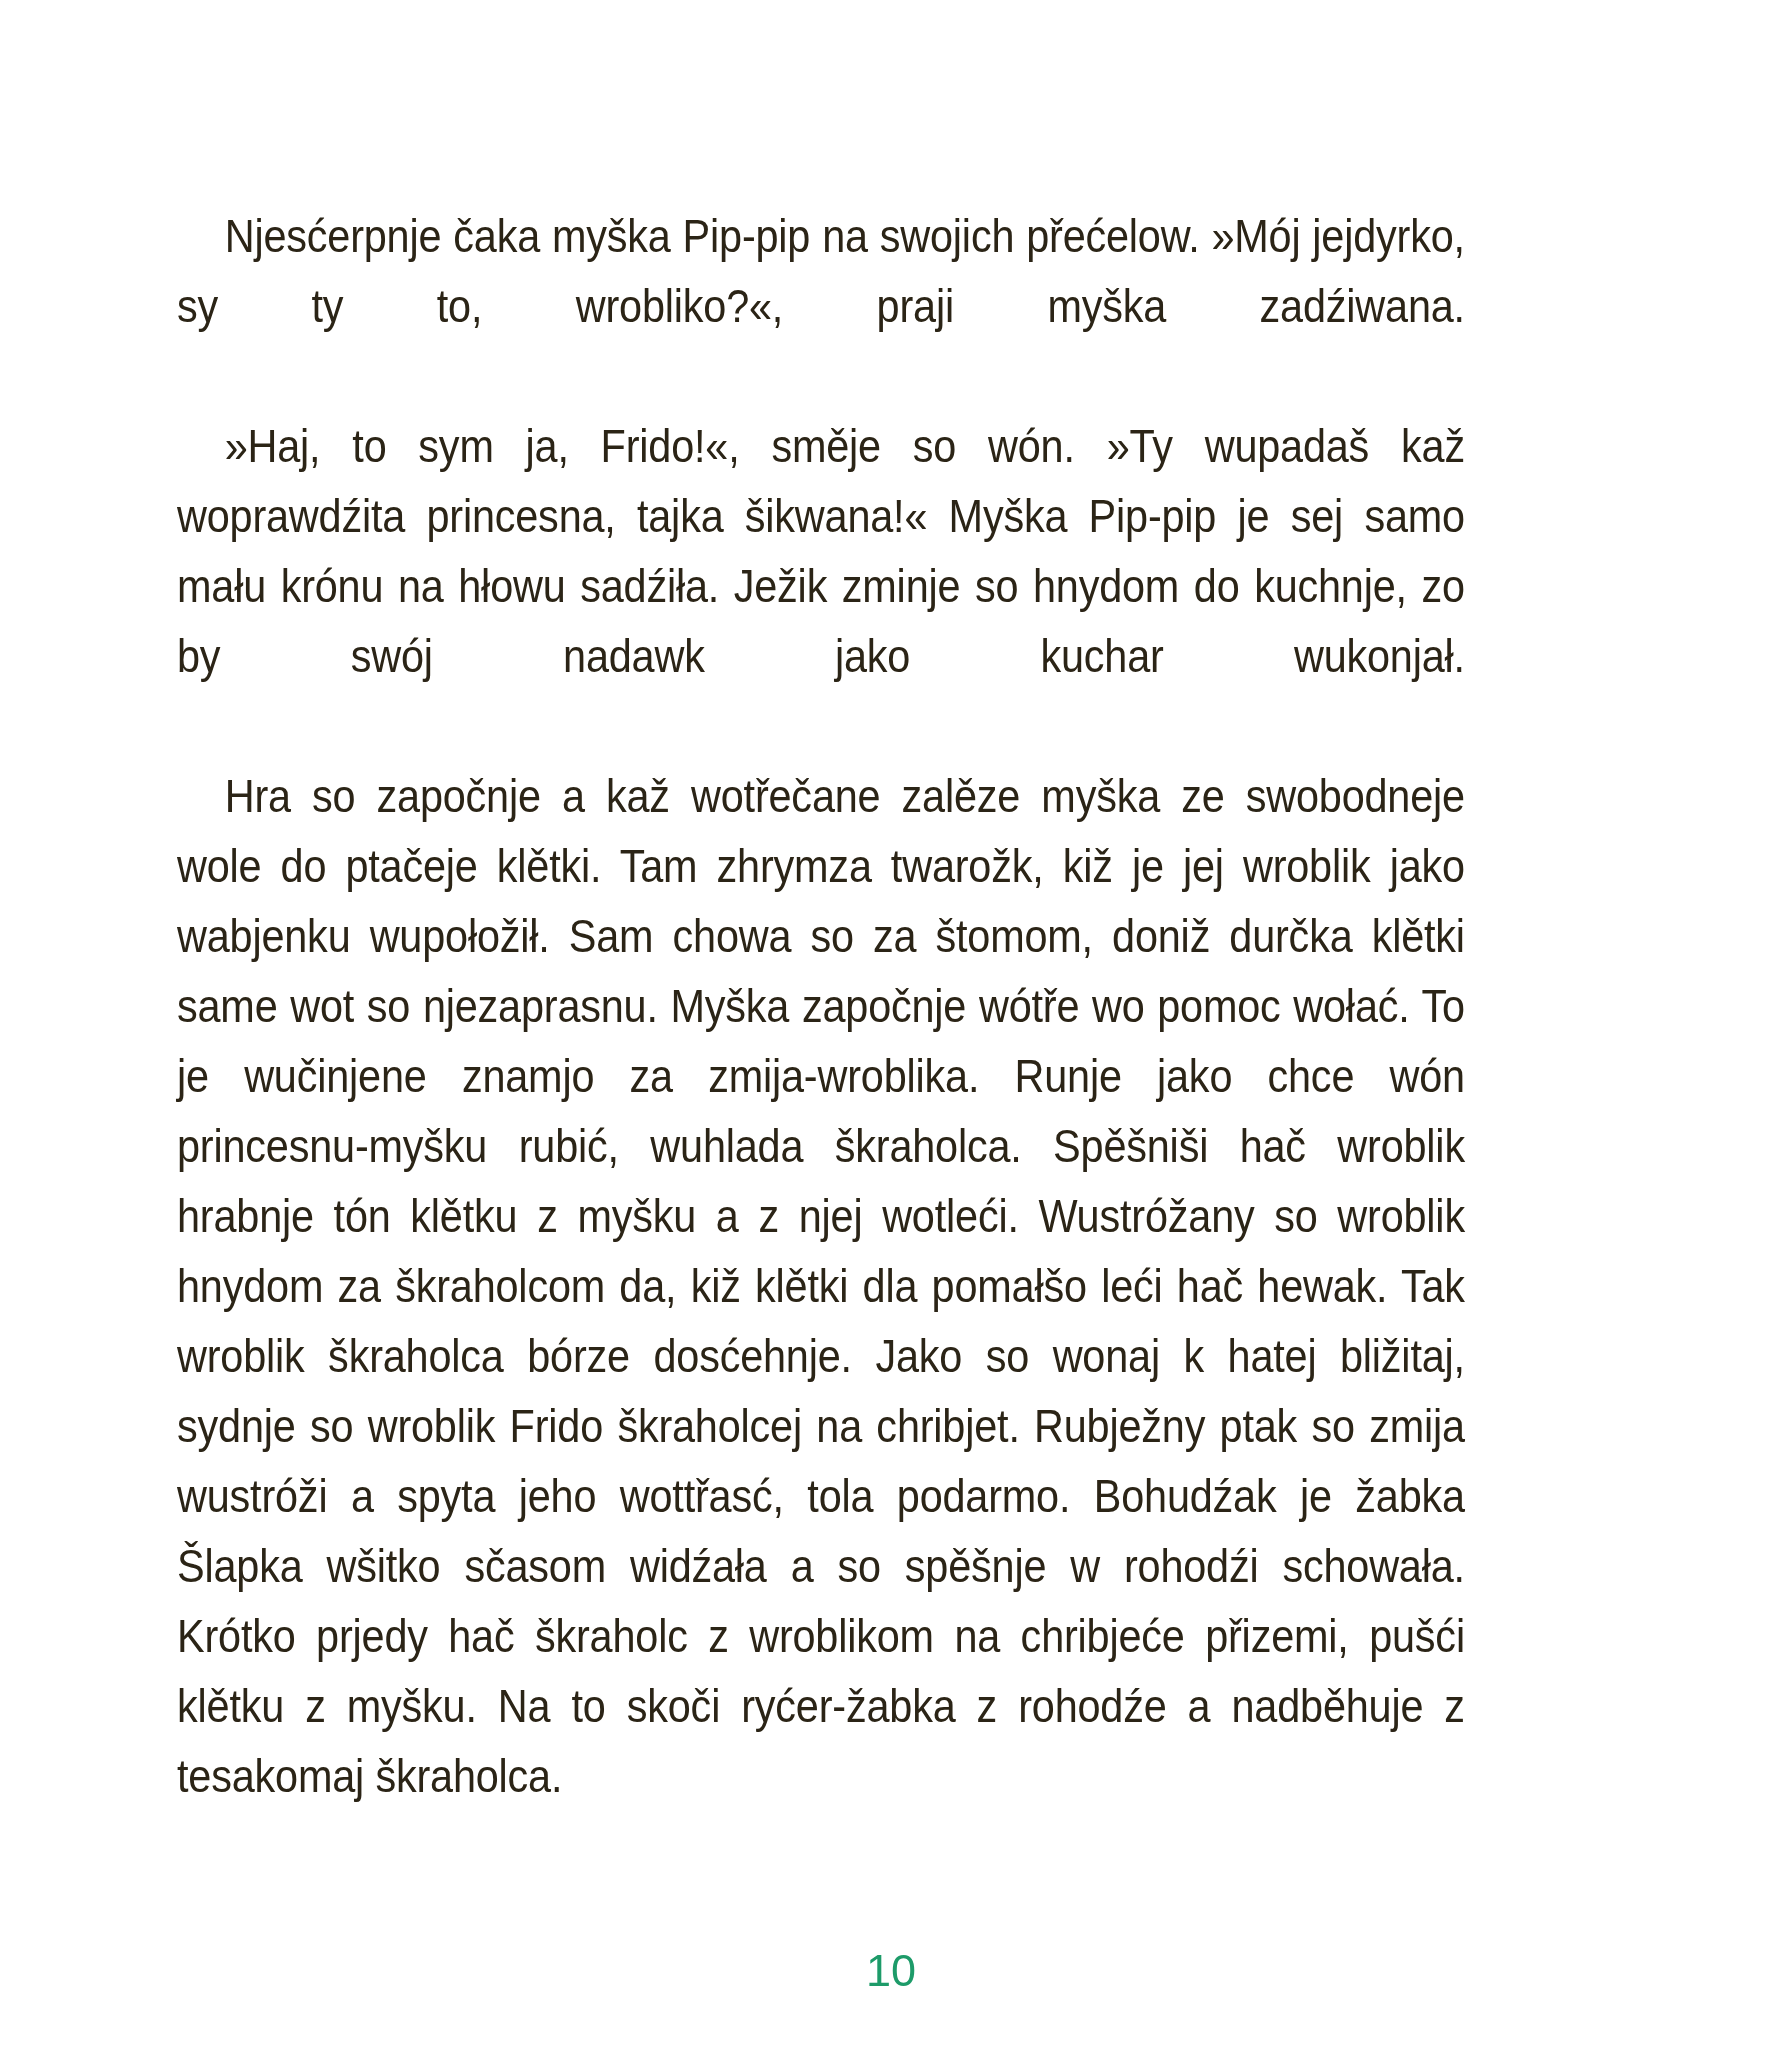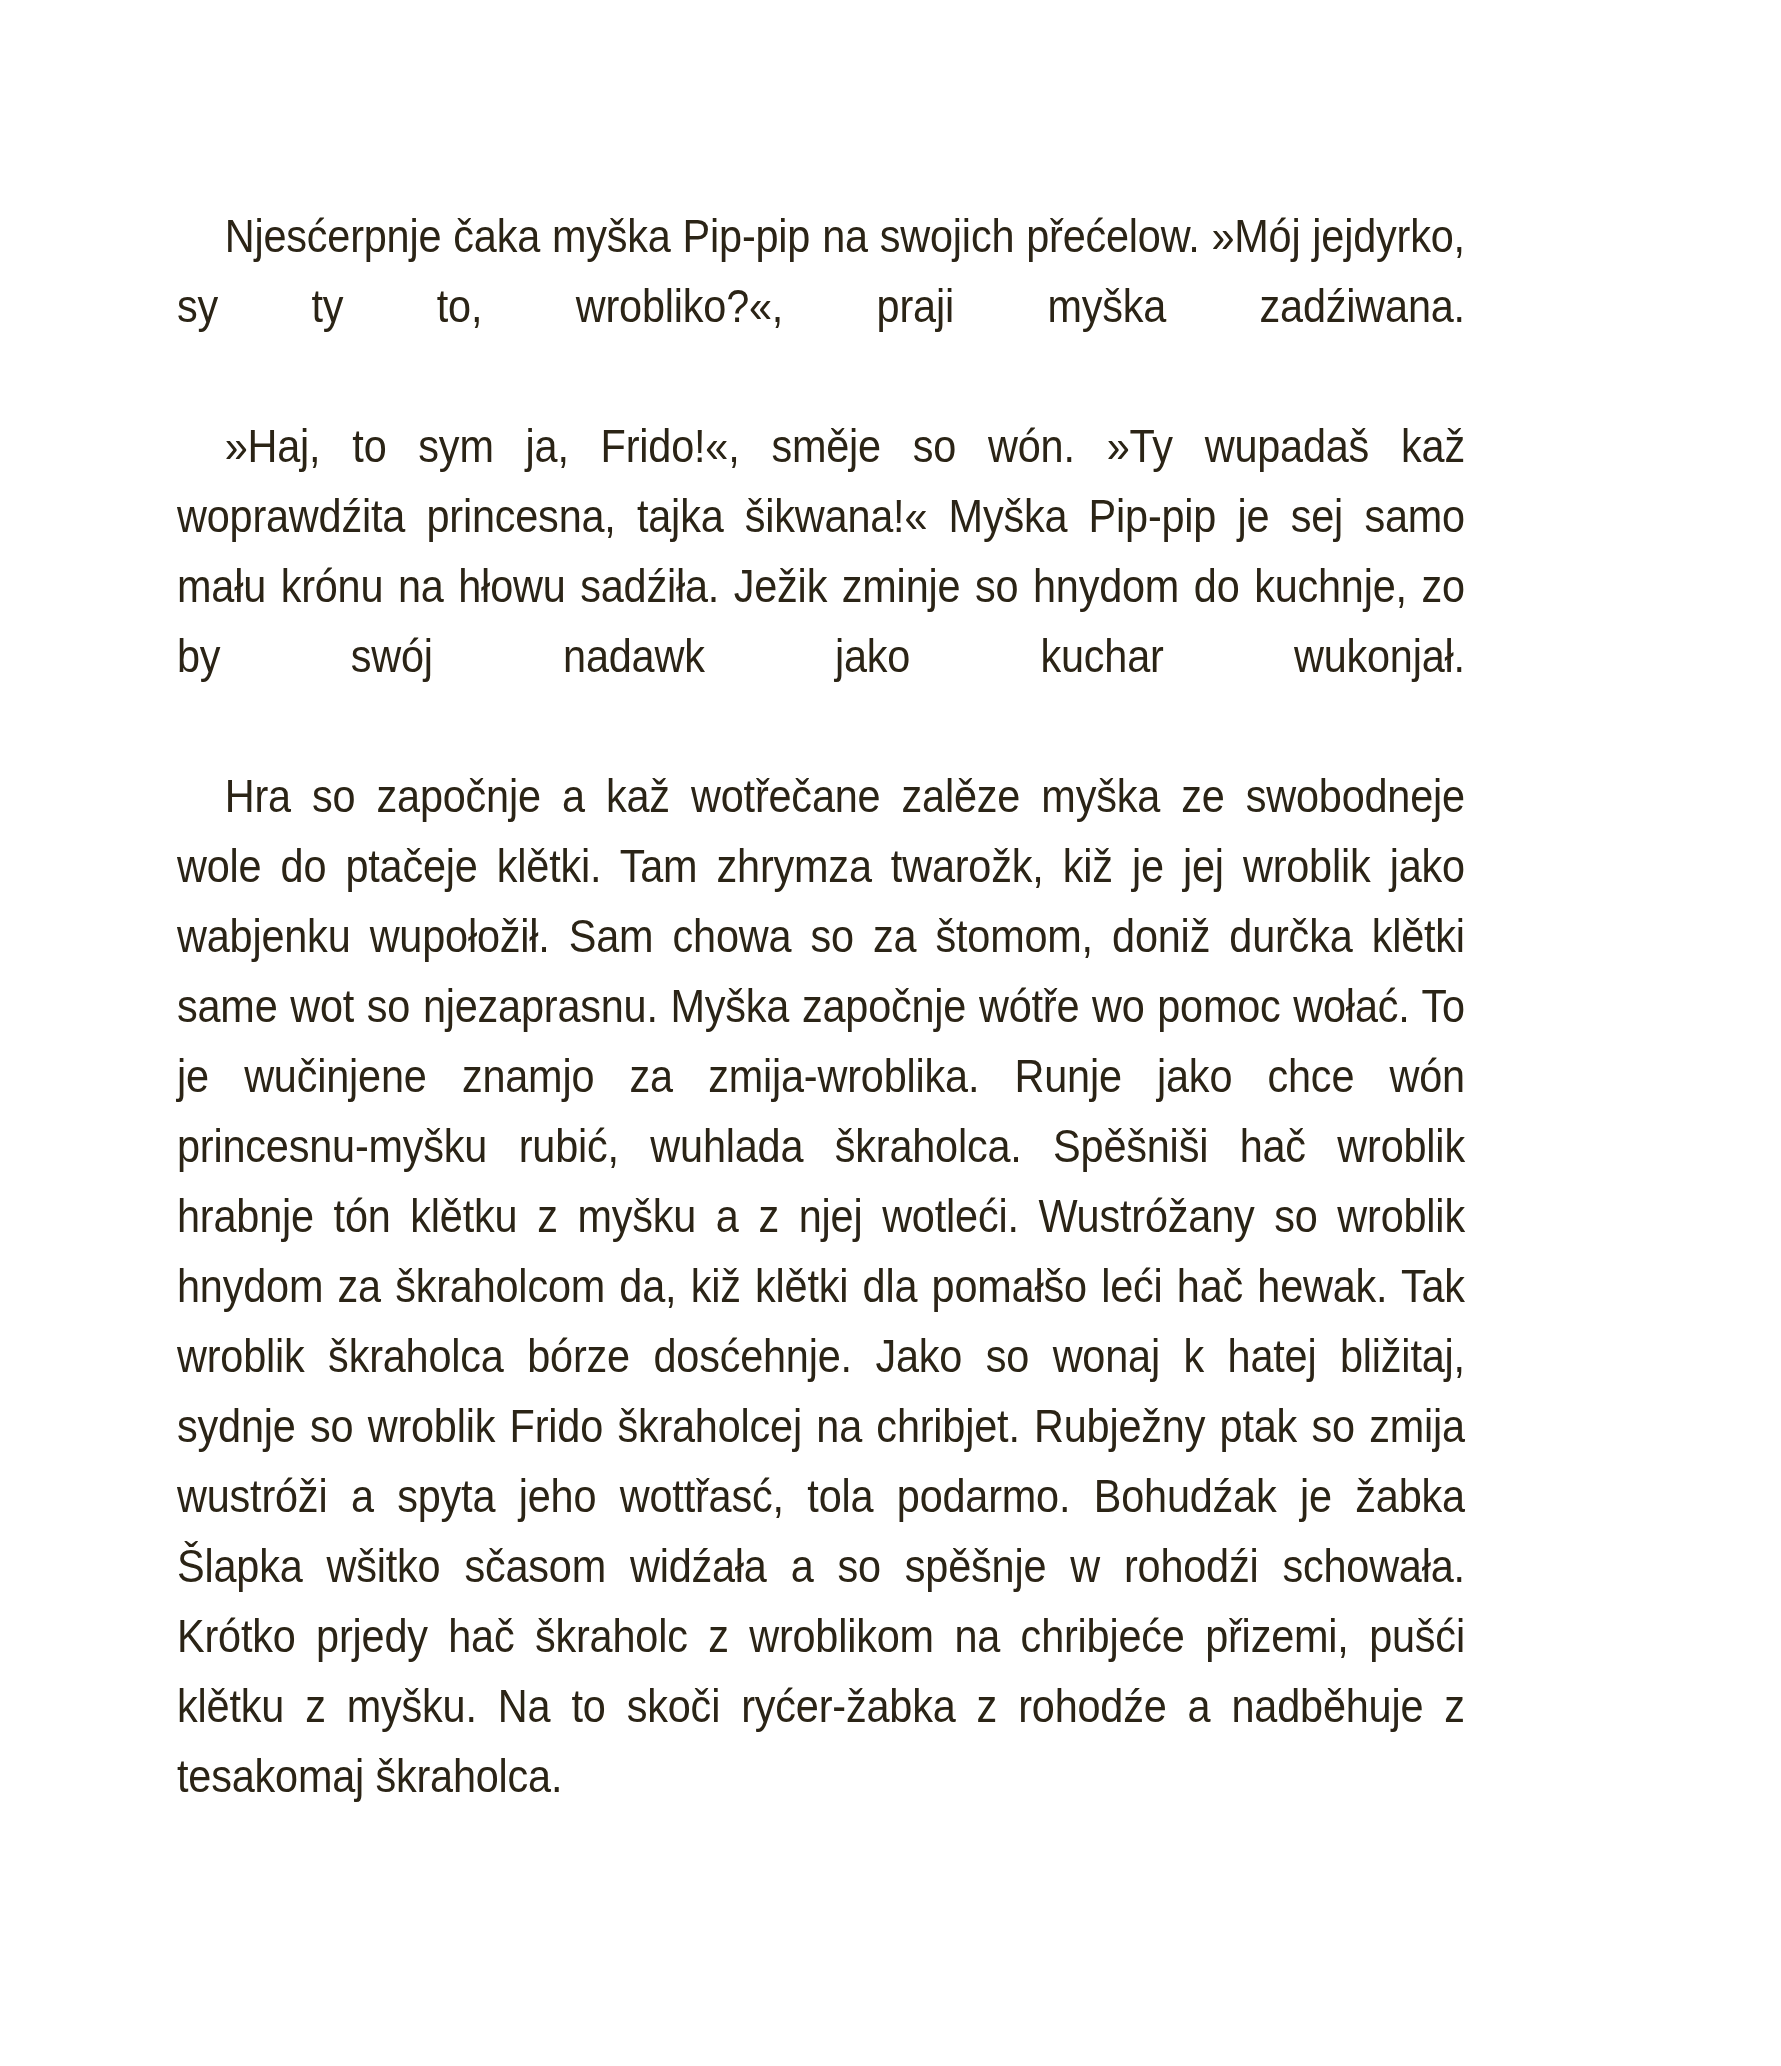--- a/index.html
+++ b/index.html
@@ -71,15 +71,16 @@
 <body>
 
 <div class="page">
 
   <div class="text-block">
     <p class="para">Njesćerpnje čaka myška Pip-pip na swojich přećelow. »Mój jejdyrko, sy ty to, wrobliko?«, praji myška zadźiwana.</p>
     <p class="para">»Haj, to sym ja, Frido!«, směje so wón. »Ty wupadaš kaž woprawdźita princesna, tajka šikwana!« Myška Pip-pip je sej samo mału krónu na hłowu sadźiła. Ježik zminje so hnydom do kuchnje, zo by swój nadawk jako kuchar wukonjał.</p>
     <p class="para last-natural">Hra so započnje a kaž wotřečane zalěze myška ze swobodneje wole do ptačeje klětki. Tam zhrymza twarožk, kiž je jej wroblik jako wabjenku wupołožił. Sam chowa so za štomom, doniž durčka klětki same wot so njezaprasnu. Myška započnje wótře wo pomoc wołać. To je wučinjene znamjo za zmija-wroblika. Runje jako chce wón princesnu-myšku rubić, wuhlada škraholca. Spěšniši hač wroblik hrabnje tón klětku z myšku a z njej wotleći. Wustróžany so wroblik hnydom za škraholcom da, kiž klětki dla pomałšo leći hač hewak. Tak wroblik škraholca bórze dosćehnje. Jako so wonaj k hatej bližitaj, sydnje so wroblik Frido škraholcej na chribjet. Rubježny ptak so zmija wustróži a spyta jeho wottřasć, tola podarmo. Bohudźak je žabka Šlapka wšitko sčasom widźała a so spěšnje w rohodźi schowała. Krótko prjedy hač škraholc z wroblikom na chribjeće přizemi, pušći klětku z myšku. Na to skoči ryćer-žabka z rohodźe a nadběhuje z tesakomaj škraholca.</p>
   </div>
 
+  <div class="page-number">10</div>
 
 </div>
 
 
 </body></html>

